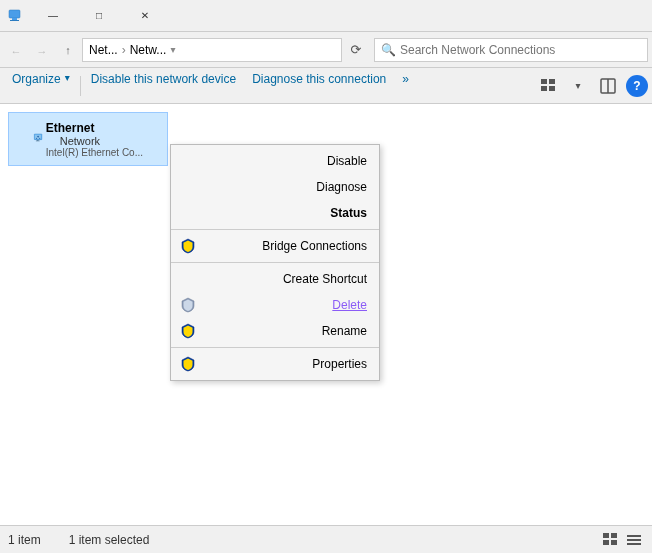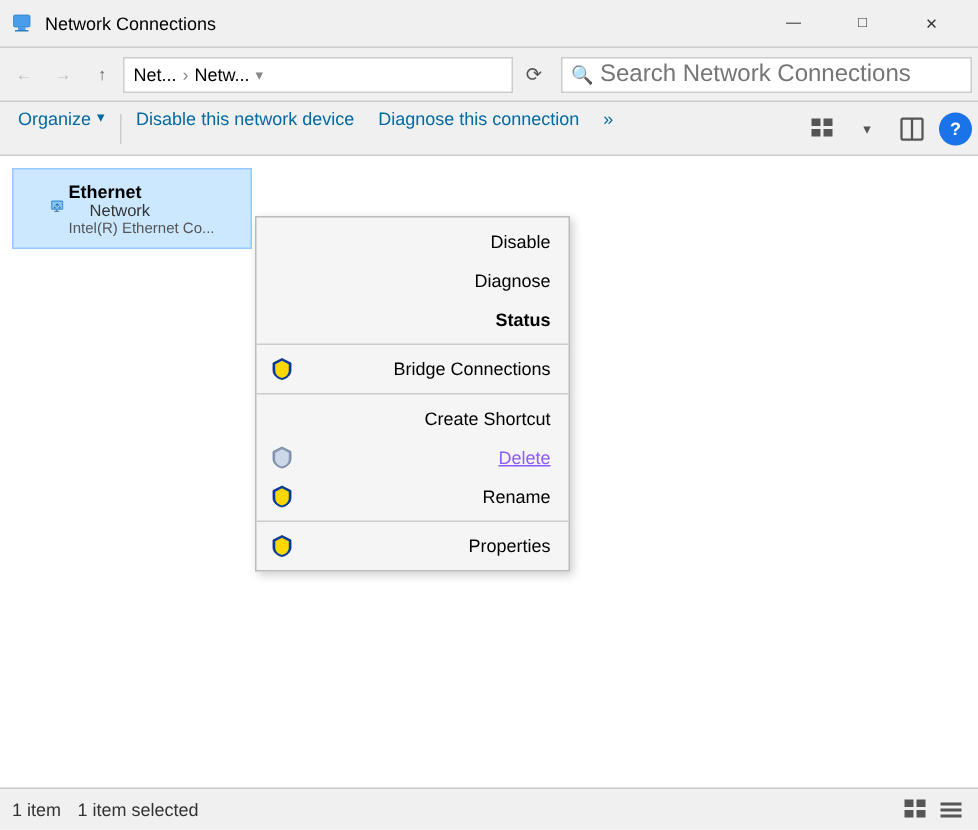--- a/index.html
+++ b/index.html
@@ -106,21 +106,21 @@
       padding: 0 6px;
       gap: 4px;
       font-size: 12px;
       color: #888;
       margin-left: 4px;
     }
     .search-bar input {
       border: none;
       outline: none;
       background: transparent;
-      font-size: 16px;
+      font-size: 12px;
       color: #888;
       width: 100%;
     }
 
     
     .toolbar {
       height: 36px;
       background: #f0f0f0;
       display: flex;
       align-items: center;
@@ -276,21 +276,21 @@
       background: #f0f0f0;
       border-top: 1px solid #ccc;
       display: flex;
       align-items: center;
       padding: 0 8px;
       justify-content: space-between;
     }
     .statusbar-left {
       display: flex;
       align-items: center;
-      gap: 11px;
+      gap: 28px;
       font-size: 12px;
       color: #333;
     }
     .statusbar-right {
       display: flex;
       align-items: center;
       gap: 4px;
     }
     .status-view-btn {
       width: 20px;
@@ -313,21 +313,20 @@
 <body>
 
 <div class="titlebar">
   <div class="titlebar-icon">
     <svg width="16" height="16" viewBox="0 0 16 16">
       <rect x="1" y="2" width="11" height="8" rx="1" fill="#4a9de8" stroke="#2a7bc0" stroke-width="0.5"></rect>
       <rect x="4" y="10" width="5" height="2" fill="#4a9de8"></rect>
       <rect x="2" y="12" width="9" height="1" fill="#2a7bc0"></rect>
     </svg>
   </div>
-  <span class="titlebar-title">Network Connections</span>
   <div class="titlebar-controls">
     <div class="titlebar-btn">—</div>
     <div class="titlebar-btn">□</div>
     <div class="titlebar-btn close">✕</div>
   </div>
 </div>
 
 <div class="addressbar">
   <div class="nav-btn disabled">←</div>
   <div class="nav-btn disabled">→</div>

